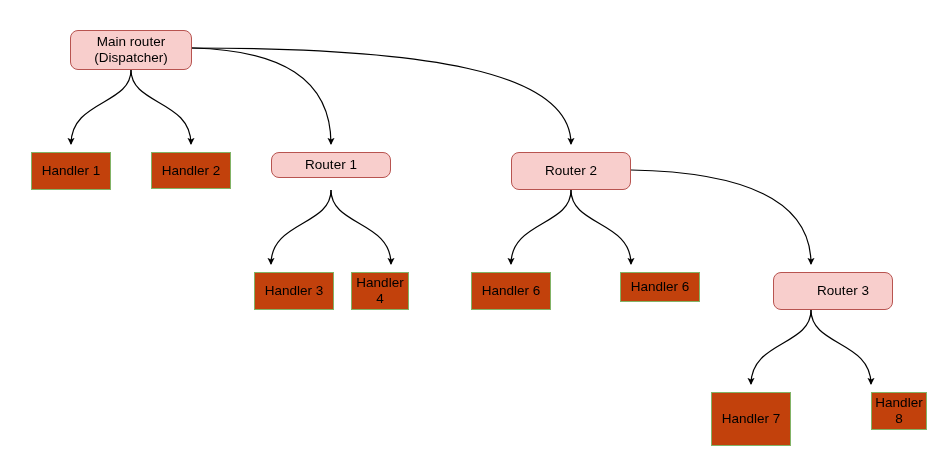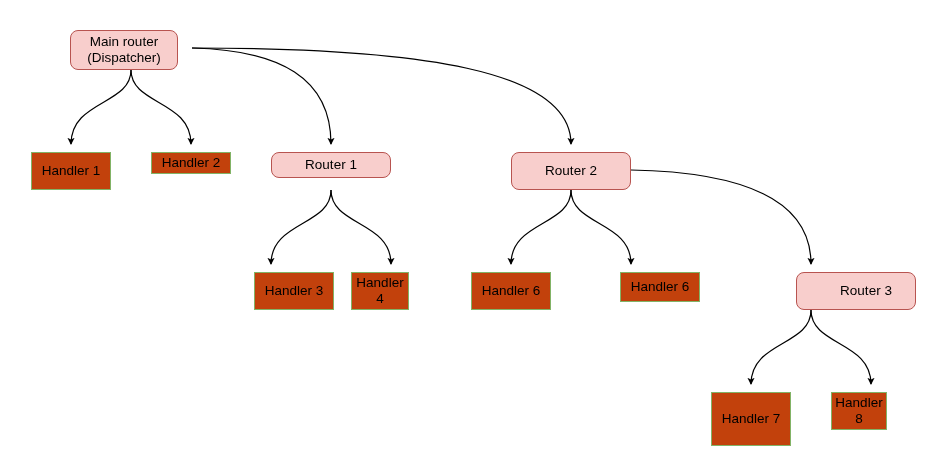--- a/index.html
+++ b/index.html
@@ -56,27 +56,27 @@
         <path d="M 331 190 C 331 226 271 221 271 264" fill="none" stroke="#000000" stroke-width="1.2" marker-end="url(#arrowhead)"></path>
         <path d="M 331 190 C 331 226 391 221 391 264" fill="none" stroke="#000000" stroke-width="1.2" marker-end="url(#arrowhead)"></path>
         <path d="M 571 190 C 571 226 511 221 511 264" fill="none" stroke="#000000" stroke-width="1.2" marker-end="url(#arrowhead)"></path>
         <path d="M 571 190 C 571 226 631 221 631 264" fill="none" stroke="#000000" stroke-width="1.2" marker-end="url(#arrowhead)"></path>
         <path d="M 631 170 C 740 172 811 198 811 264" fill="none" stroke="#000000" stroke-width="1.2" marker-end="url(#arrowhead)"></path>
         <path d="M 811 310 C 811 346 751 341 751 384" fill="none" stroke="#000000" stroke-width="1.2" marker-end="url(#arrowhead)"></path>
         <path d="M 811 310 C 811 346 871 341 871 384" fill="none" stroke="#000000" stroke-width="1.2" marker-end="url(#arrowhead)"></path>
       </g>
   </svg>
   <div id="nodes-group">
-      <div class="node router" style="left: 70px; top: 30px; width: 108px; height: 40px;"><span class="node-label">Main router
+      <div class="node router" style="left: 70px; top: 30px; width: 122px; height: 40px;"><span class="node-label">Main router
 (Dispatcher)</span></div>
       <div class="node handler" style="left: 31px; top: 152px; width: 80px; height: 38px;"><span class="node-label">Handler 1</span></div>
-      <div class="node handler" style="left: 151px; top: 152px; width: 80px; height: 22px;"><span class="node-label">Handler 2</span></div>
+      <div class="node handler" style="left: 151px; top: 152px; width: 80px; height: 37px;"><span class="node-label">Handler 2</span></div>
       <div class="node router" style="left: 271px; top: 152px; width: 120px; height: 26px;"><span class="node-label">Router 1</span></div>
       <div class="node router" style="left: 511px; top: 152px; width: 120px; height: 38px;"><span class="node-label">Router 2</span></div>
       <div class="node handler" style="left: 231px; top: 272px; width: 80px; height: 38px; margin-left: 23px;"><span class="node-label">Handler 3</span></div>
       <div class="node handler" style="left: 351px; top: 272px; width: 58px; height: 38px;"><span class="node-label">Handler 4</span></div>
       <div class="node handler" style="left: 471px; top: 272px; width: 80px; height: 38px;"><span class="node-label">Handler 6</span></div>
       <div class="node handler" style="left: 620px; top: 272px; width: 80px; height: 30px;"><span class="node-label">Handler 6</span></div>
-      <div class="node router" style="left: 796px; top: 272px; width: 120px; height: 38px; padding-left: 20px;"><span class="node-label">Router 3</span></div>
+      <div class="node router" style="left: 773px; top: 272px; width: 120px; height: 38px; padding-left: 20px;"><span class="node-label">Router 3</span></div>
       <div class="node handler" style="left: 711px; top: 392px; width: 80px; height: 54px;"><span class="node-label">Handler 7</span></div>
-      <div class="node handler" style="left: 831px; top: 392px; width: 56px; height: 38px;"><span class="node-label">Handler 8</span></div>
+      <div class="node handler" style="left: 871px; top: 392px; width: 56px; height: 38px;"><span class="node-label">Handler 8</span></div>
     </div>
 </div>
 
 </body></html>

